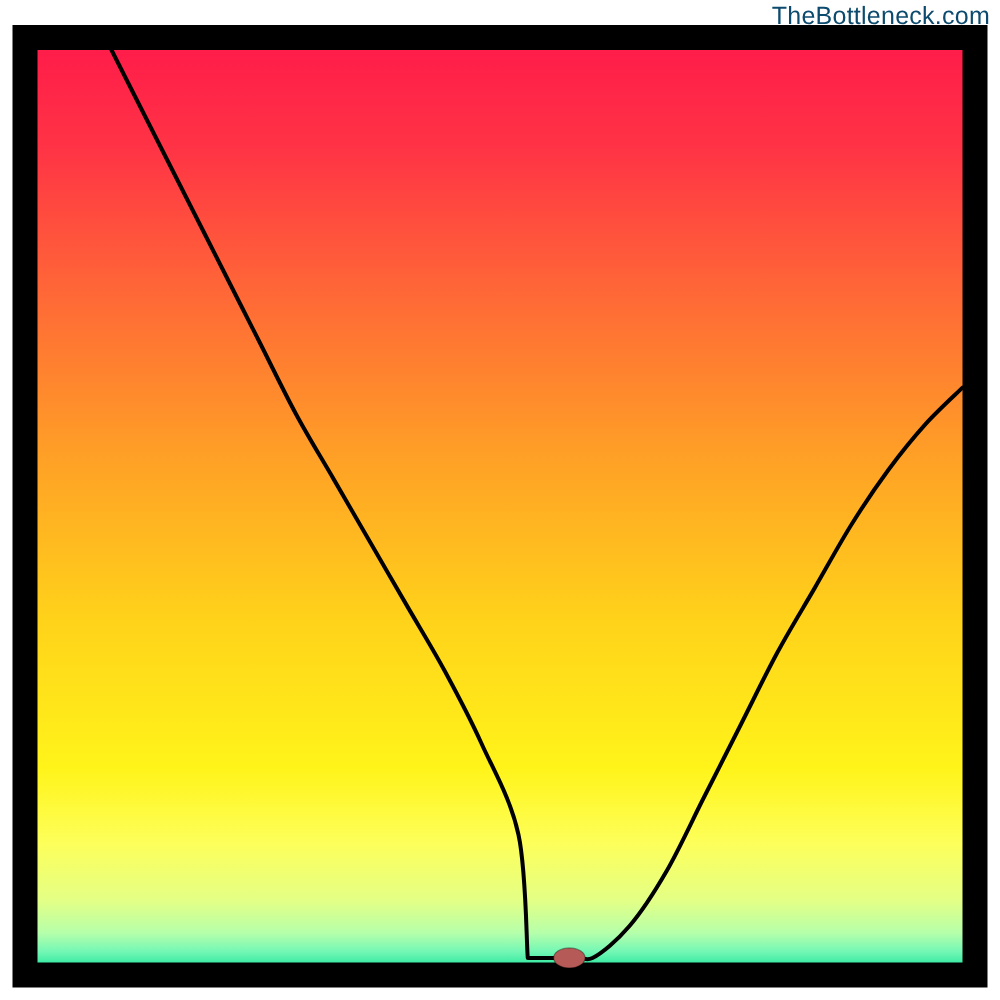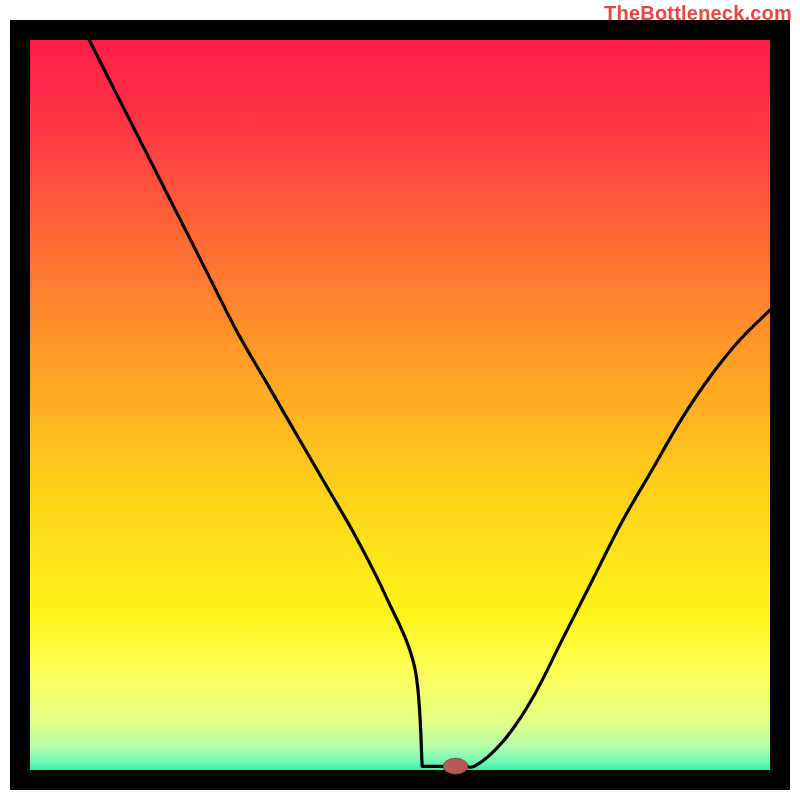--- a/index.html
+++ b/index.html
@@ -13,23 +13,23 @@
   }
   .frame {
     position: relative;
     width: 800px;
     height: 800px;
   }
   .watermark {
     position: absolute;
     top: 2px;
     right: 8px;
-    color: #ef4444;
+    color: #0c4a6e;
     font-size: 20px;
-    font-weight: 700;
+    font-weight: 400;
     letter-spacing: 0.2px;
   }
   svg {
     display: block;
   }
 </style>
 </head>
 <body>
 
 <div class="frame">

